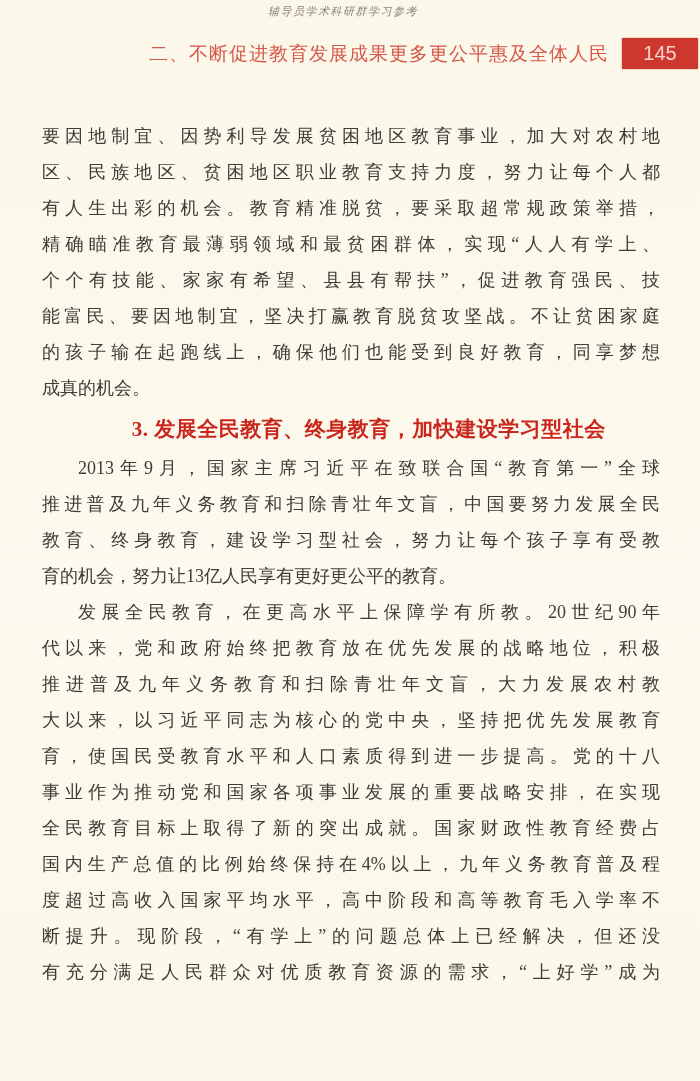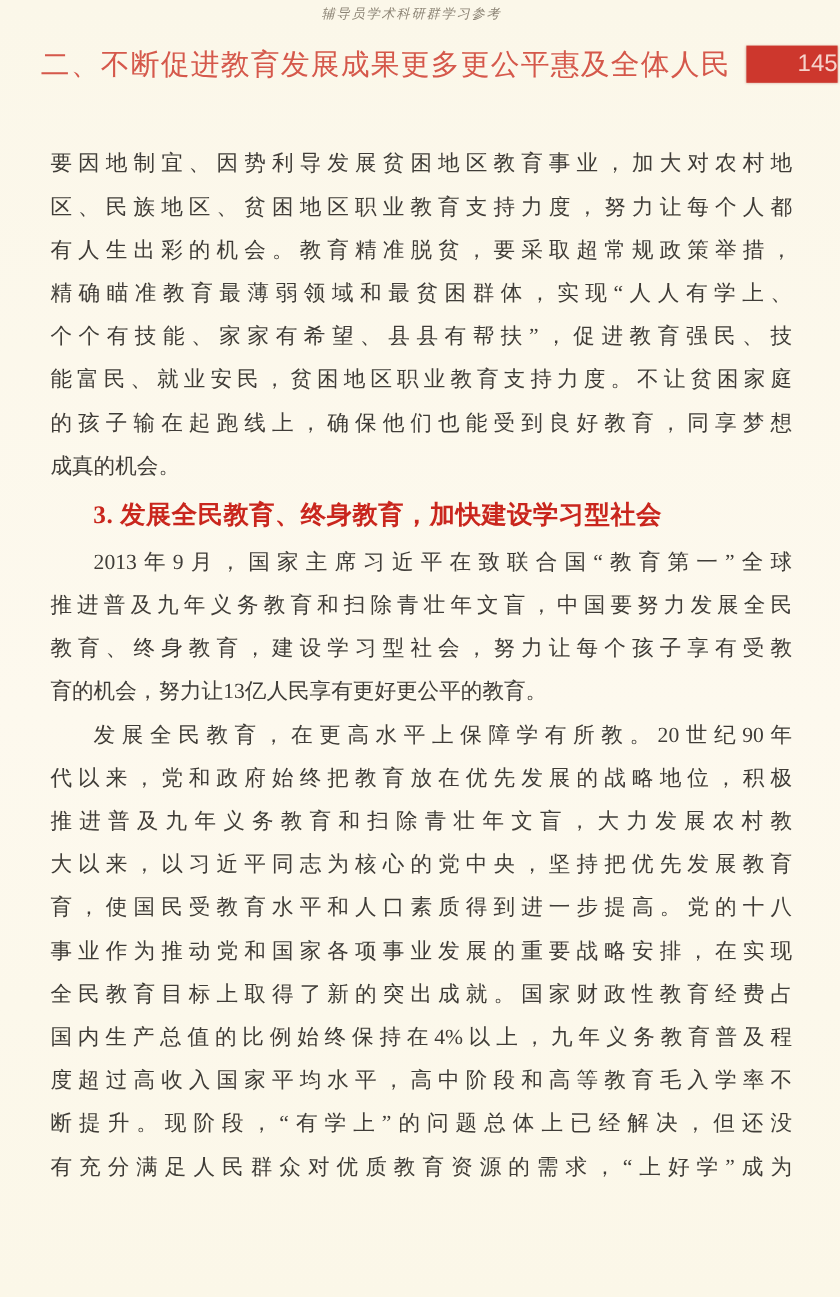--- a/index.html
+++ b/index.html
@@ -20,30 +20,30 @@
     color:#8b8374;
     font-style:italic;
     font-family:"DejaVu Serif","Liberation Serif",serif;
   }
   .header-row{
     position:absolute;top:38px;left:0;right:0;
     height:31px;
     display:flex;justify-content:flex-end;align-items:center;
   }
   .running-head{
-    font-size:24px;
+    font-size:19px;
     letter-spacing:1px;
     color:#d5584b;
     font-family:Liberation Serif, serif;
   }
   .page-badge{
     width:76px;height:31px;
     margin-left:13px;margin-right:2px;
     background:#cd372d;
-    display:flex;align-items:center;justify-content:flex-end;
+    display:flex;align-items:center;justify-content:center;
     box-shadow:0 0 2px rgba(150,40,30,.4);
   }
   .page-badge span{
     color:#f6d3cb;
     font-size:20px;
     font-family:"Liberation Sans","DejaVu Sans",sans-serif;
   }
   .body{
     position:absolute;left:42px;top:118px;width:618px;
   }
@@ -58,20 +58,21 @@
   .para.short-last .line:last-child{text-align-last:left;}
   .para.indent-first .line:first-child{text-indent:2em;}
   .heading{
     font-size:21px;
     line-height:40px;
     margin:3px 0 1px 0;
     color:#c9261d;
     font-weight:bold;
     text-indent:1.7em;
     letter-spacing:.5px;
+    text-align:center;
   }
 </style>
 </head>
 <body>
 
 <div class="page">
 
   <div class="watermark">辅导员学术科研群学习参考</div>
 
   <div class="header-row">
@@ -82,21 +83,21 @@
   </div>
 
   <div class="body">
 
     <div class="para short-last">
         <div class="line">要因地制宜、因势利导发展贫困地区教育事业，加大对农村地</div>
         <div class="line">区、民族地区、贫困地区职业教育支持力度，努力让每个人都</div>
         <div class="line">有人生出彩的机会。教育精准脱贫，要采取超常规政策举措，</div>
         <div class="line">精确瞄准教育最薄弱领域和最贫困群体，实现“人人有学上、</div>
         <div class="line">个个有技能、家家有希望、县县有帮扶”，促进教育强民、技</div>
-        <div class="line">能富民、就业安民，贫困地区职业教育支持力度。不让贫困家庭</div>
+        <div class="line">能富民、要因地制宜，坚决打赢教育脱贫攻坚战。不让贫困家庭</div>
         <div class="line">的孩子输在起跑线上，确保他们也能受到良好教育，同享梦想</div>
         <div class="line">成真的机会。</div>
       </div>
 
     <div class="heading">3. 发展全民教育、终身教育，加快建设学习型社会</div>
 
     <div class="para indent-first short-last">
         <div class="line">2013年9月，国家主席习近平在致联合国“教育第一”全球</div>
         <div class="line">推进普及九年义务教育和扫除青壮年文盲，中国要努力发展全民</div>
         <div class="line">教育、终身教育，建设学习型社会，努力让每个孩子享有受教</div>

